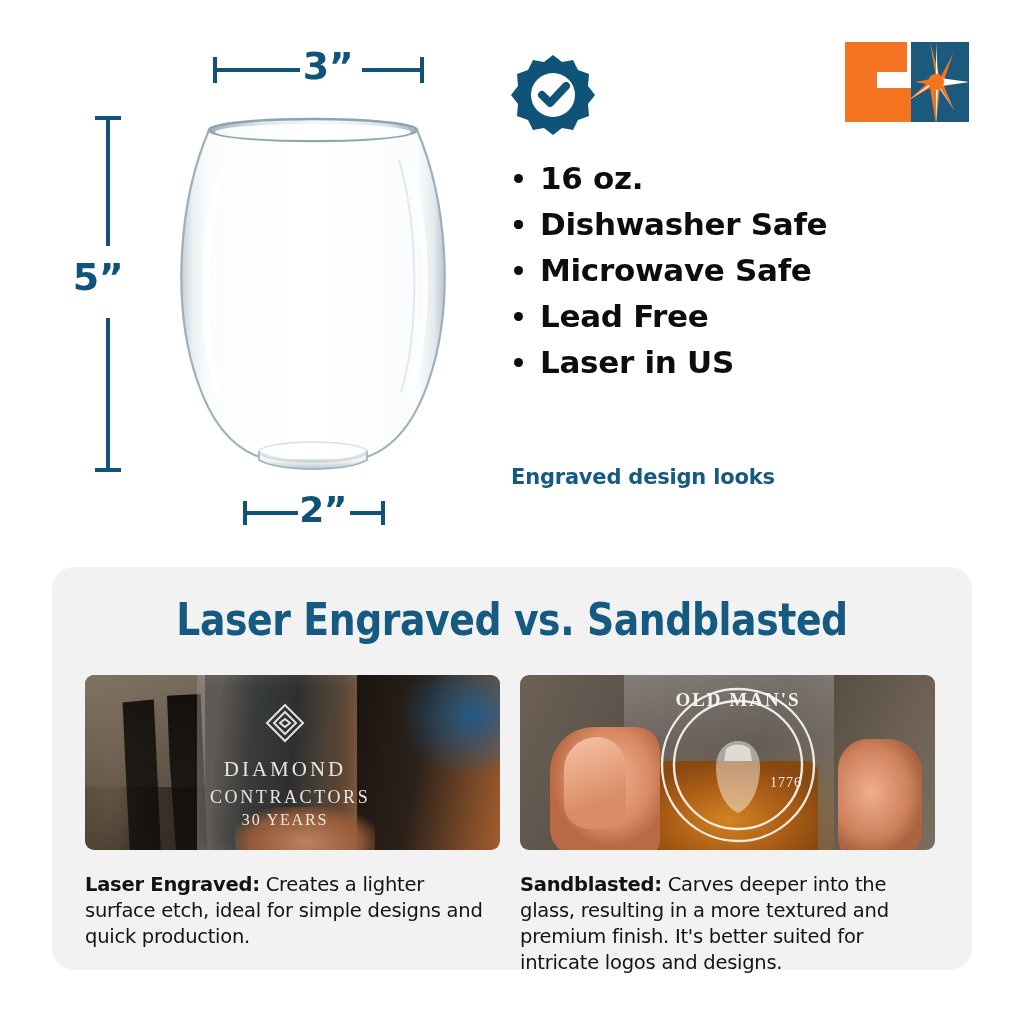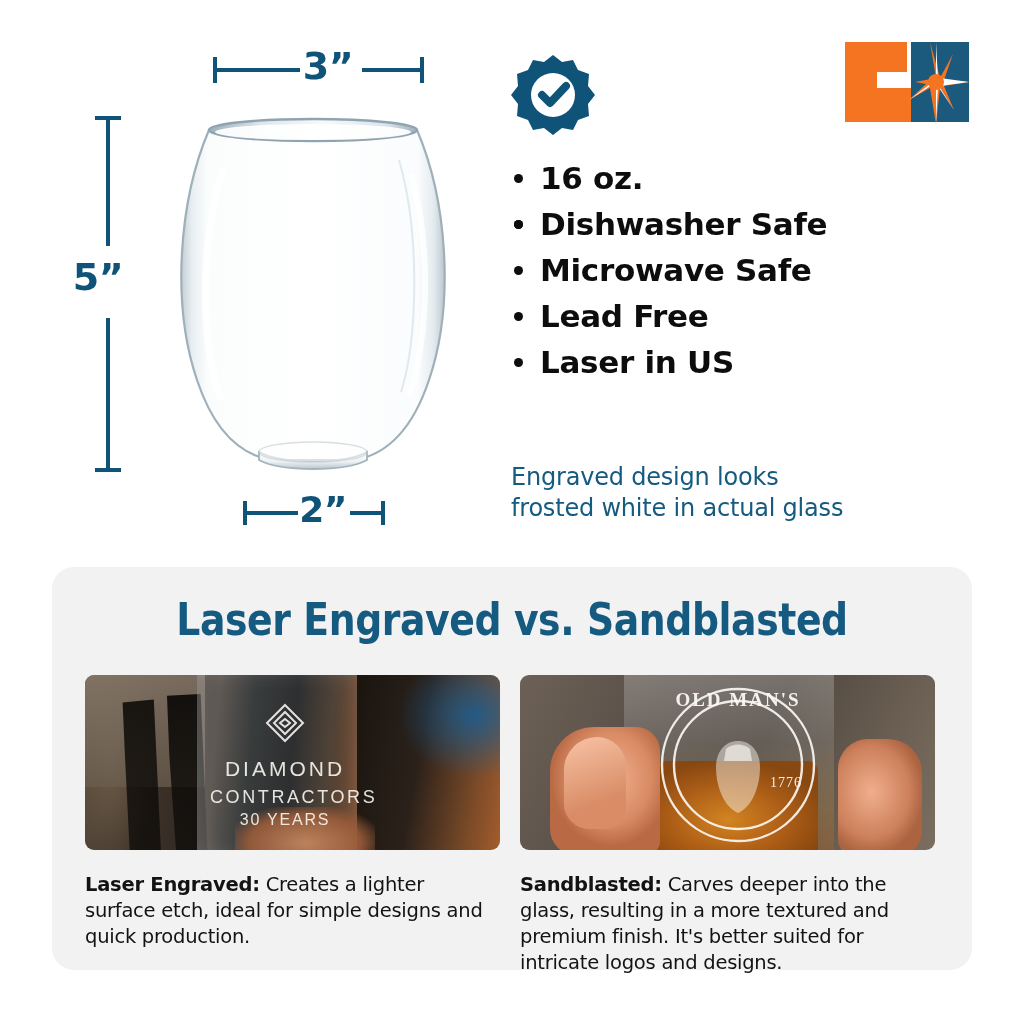--- a/index.html
+++ b/index.html
@@ -103,23 +103,23 @@
     background: #0d0d0d;
   }
 
   
   #frosted-note {
     position: absolute;
     left: 511px; top: 462px;
     width: 460px;
     color: #155a80;
     font-family: "DejaVu Sans", sans-serif;
-    font-size: 24px;
+    font-size: 21px;
     line-height: 31px;
-    font-weight: normal;
+    font-weight: bold;
     letter-spacing: -0.2px;
   }
   #frosted-note span { display: block; }
 
   
   #comparison-panel {
     position: absolute;
     left: 52px; top: 567px;
     width: 920px; height: 403px;
     background: #f2f2f2;
@@ -198,21 +198,21 @@
     box-shadow: inset 0 0 24px rgba(255,255,255,0.18);
   }
   #photo-diamond-hand {
     position: absolute; left: 150px; top: 132px; width: 140px; height: 60px;
     background: radial-gradient(ellipse 80px 40px at 50% 60%, #c98a62, #9a5c3a 70%, rgba(90,50,30,0) 100%);
     opacity: 0.9;
   }
   .etch-text {
     position: absolute;
     color: rgba(245,243,238,0.92);
-    font-family: Liberation Sans, sans-serif;
+    font-family: Liberation Serif, serif;
     text-align: center;
     letter-spacing: 3px;
   }
   #etch-diamond-name  { left: 125px; top: 82px; width: 150px; font-size: 21px; }
   #etch-diamond-sub   { left: 125px; top: 112px; width: 150px; font-size: 18px; letter-spacing: 2.6px; }
   #etch-diamond-years { left: 138px; top: 136px; width: 124px; font-size: 16px; letter-spacing: 1.8px; }
   #etch-diamond-mark {
     position: absolute; left: 178px; top: 26px; width: 44px; height: 44px;
   }
 
@@ -378,21 +378,20 @@
       <span>Lead Free</span>
     </li>
     <li>
       <span class="bullet-dot"></span>
       <span>Laser in US</span>
     </li>
   </ul>
 
   <div id="frosted-note">
     <span>Engraved design looks</span>
-    <span>frosted white in actual glass</span>
   </div>
 
 </div>
 
 <div id="comparison-panel">
 
   <div id="comparison-title">Laser Engraved vs. Sandblasted</div>
 
   <div class="compare-col" id="compare-col-left">
     <div class="compare-photo">

